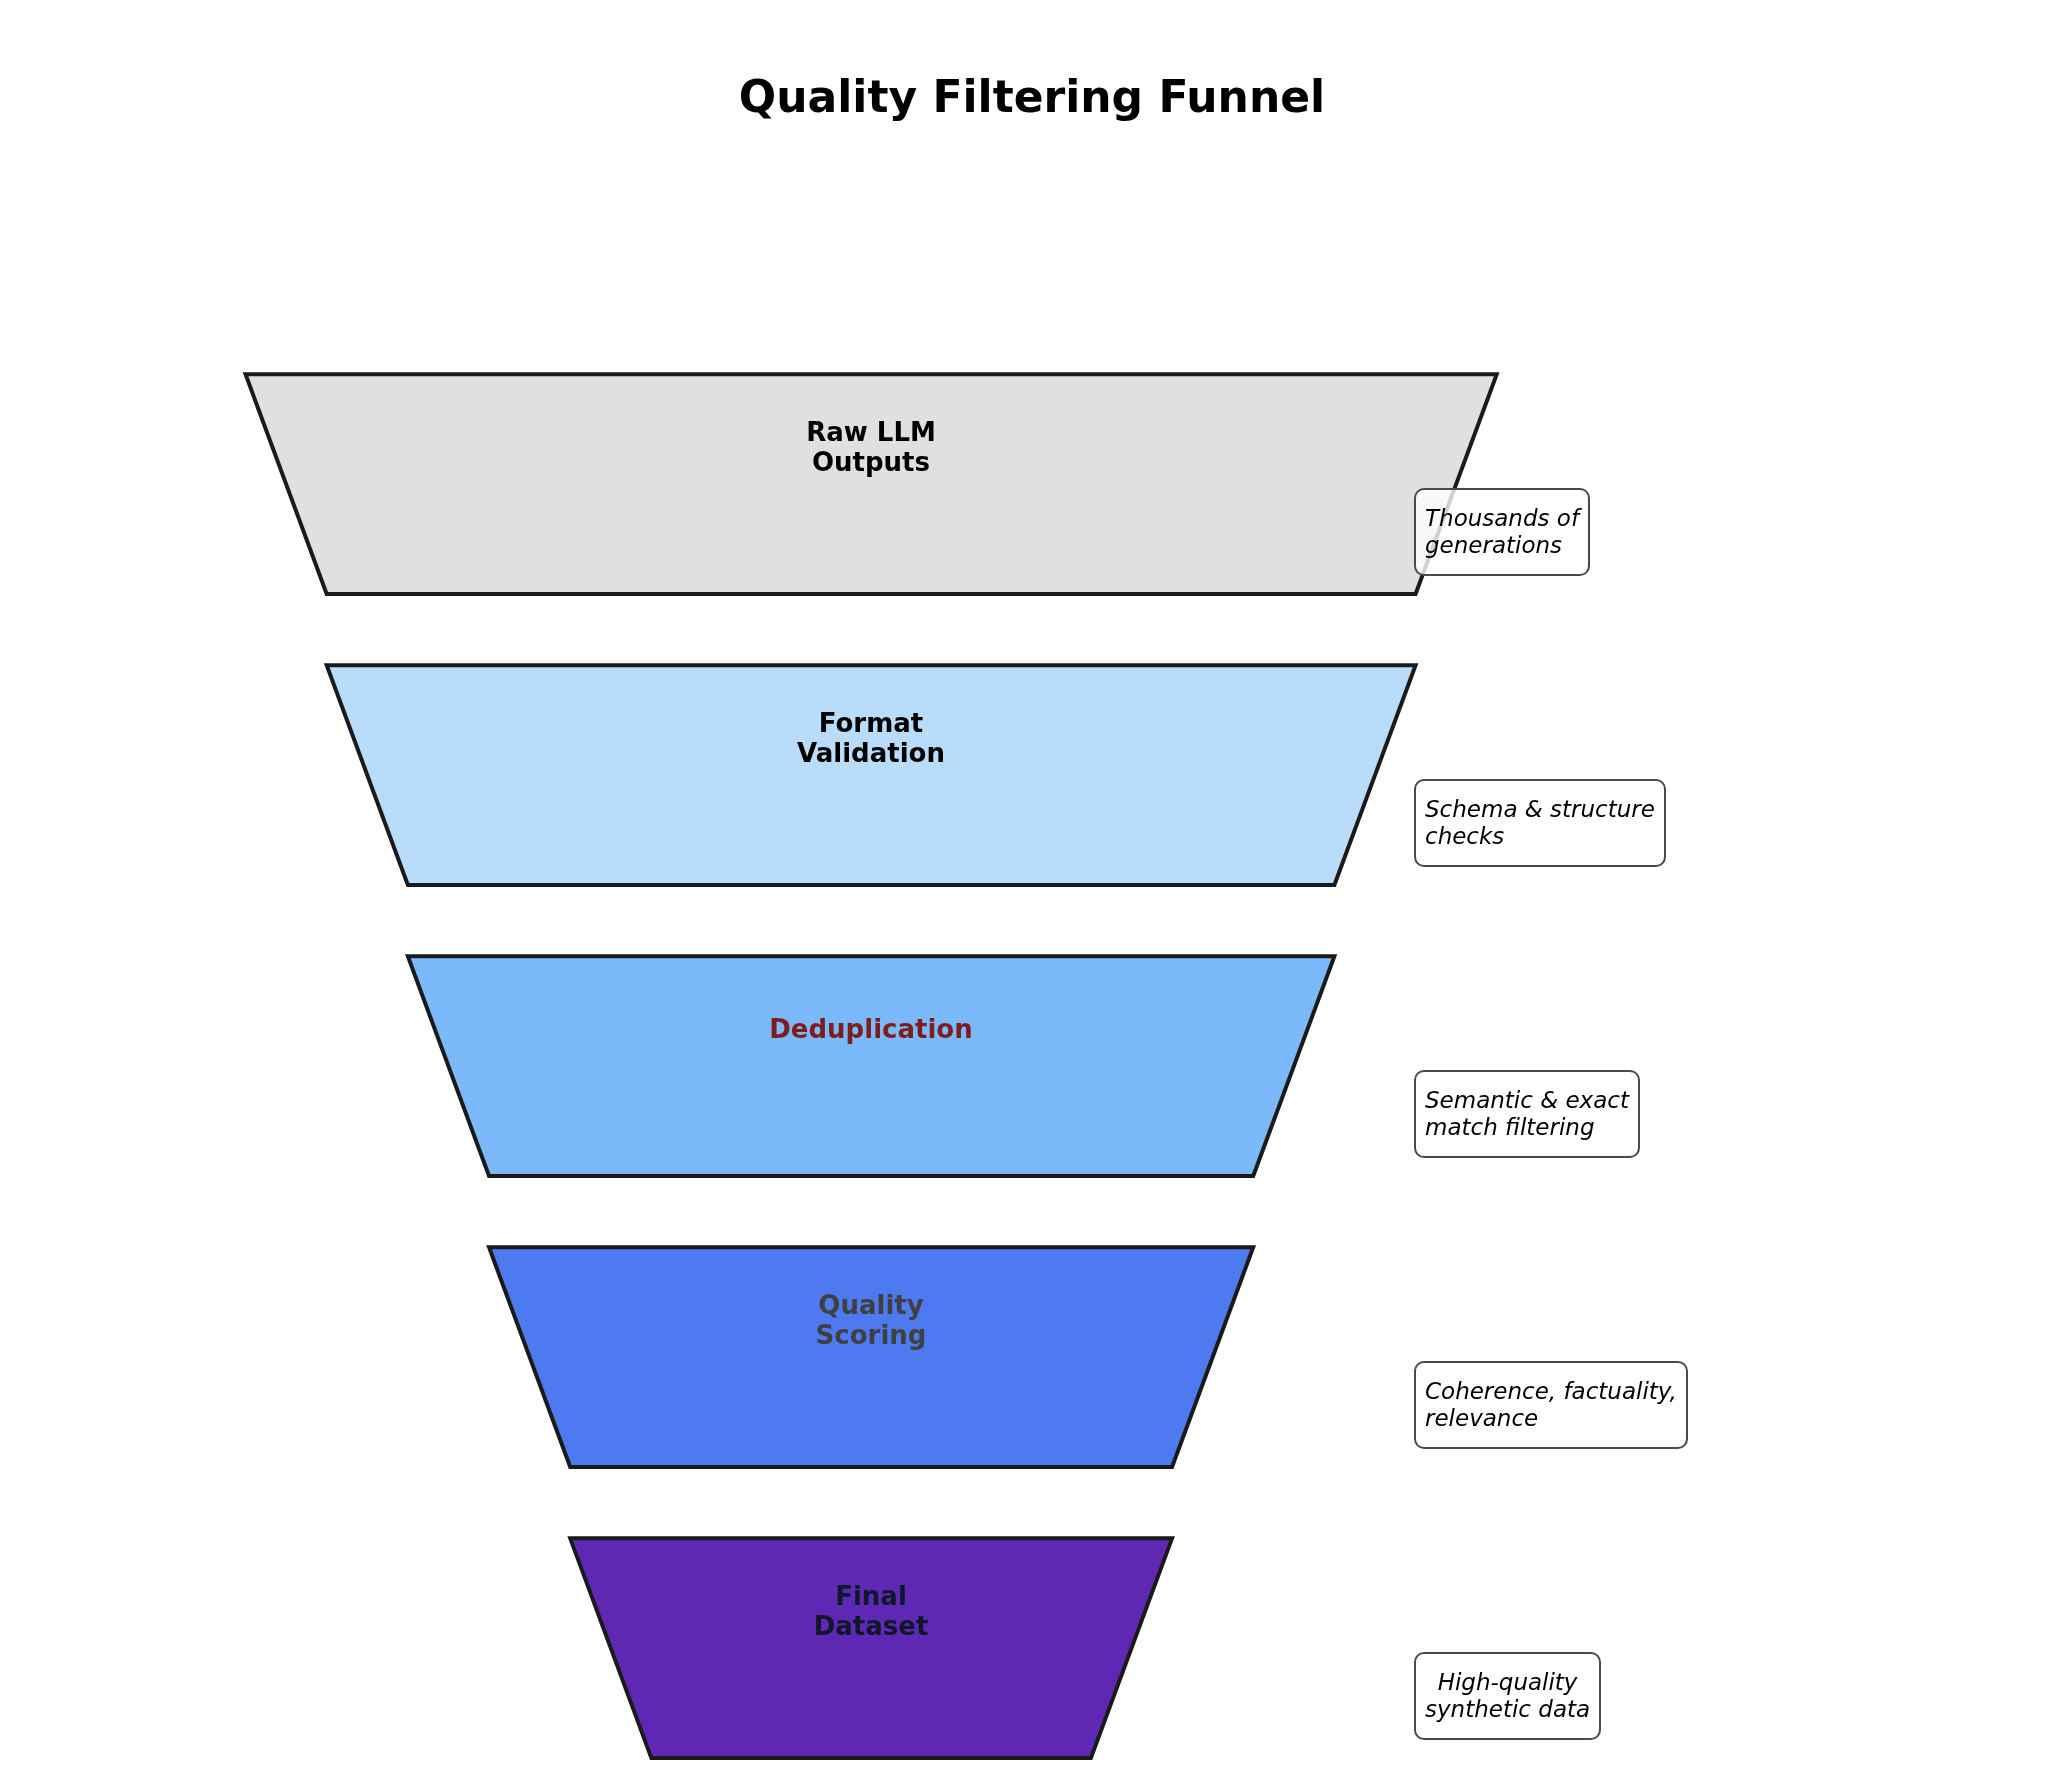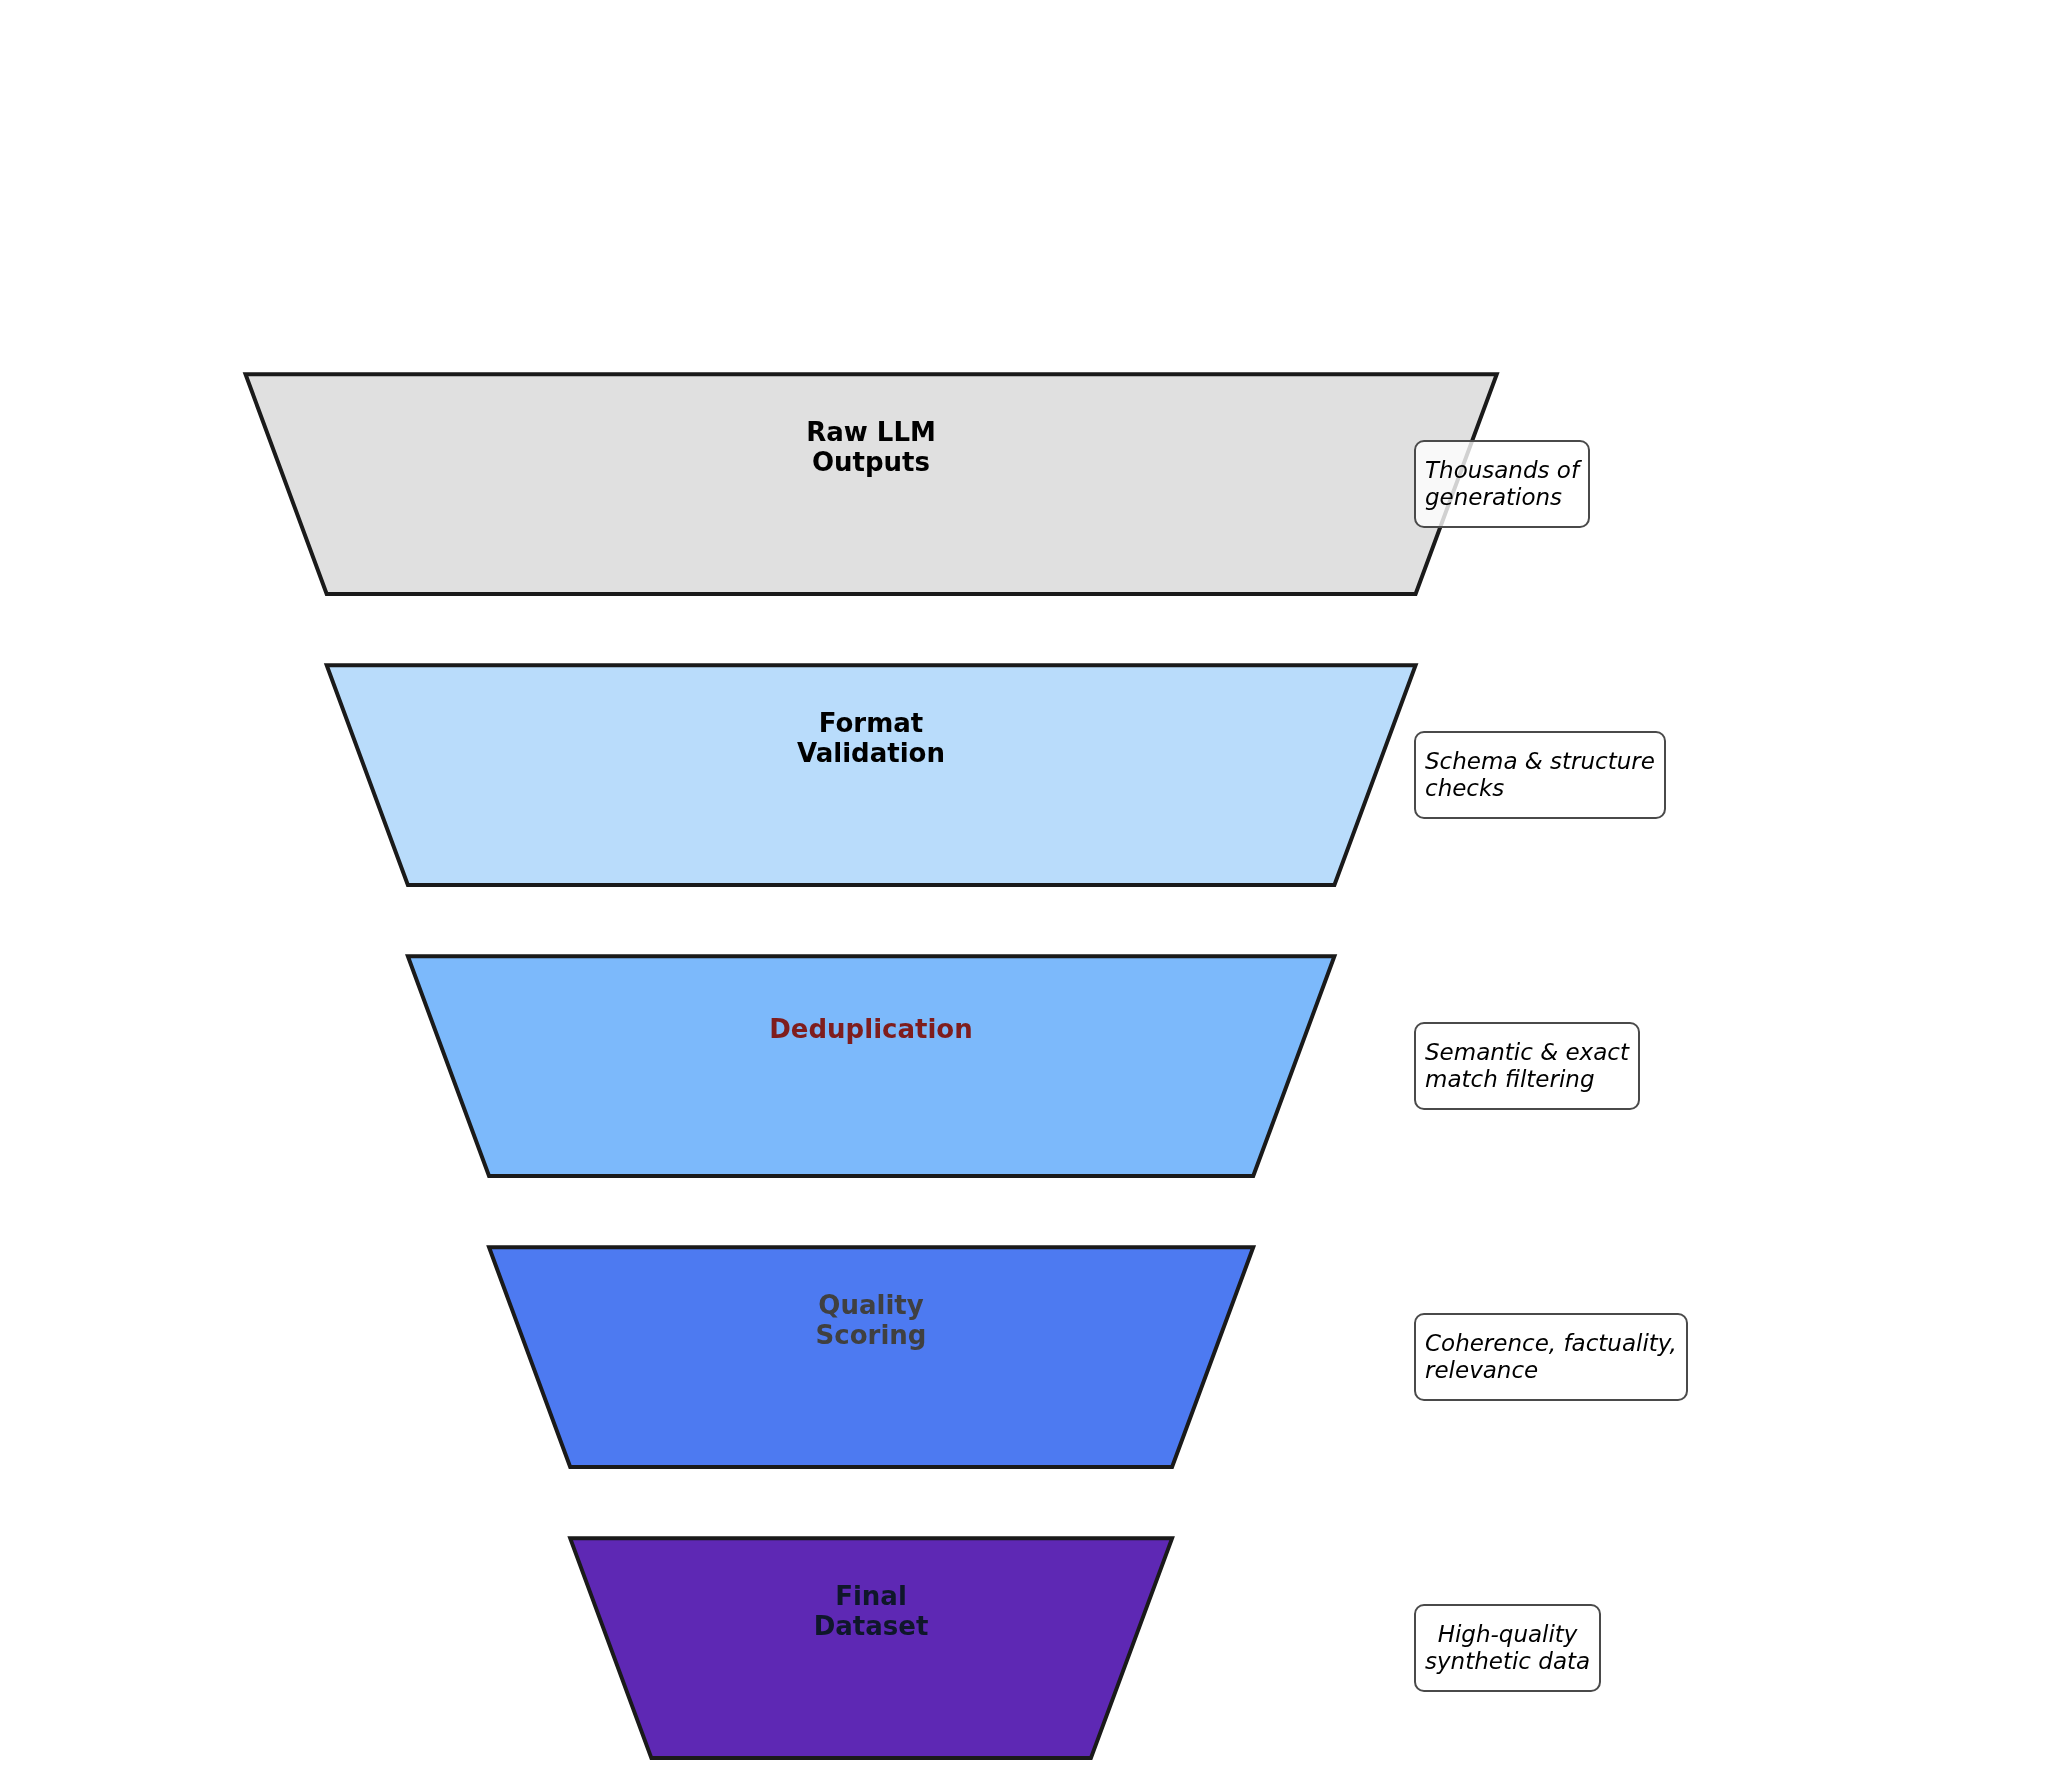--- a/index.html
+++ b/index.html
@@ -45,26 +45,28 @@
     transform: translateY(-50%);
     background: rgba(255, 255, 255, 0.8);
     border: 2px solid #4a4a4a;
     border-radius: 10px;
     padding: 15px 9px;
     font-size: 23px;
     font-style: italic;
     line-height: 27px;
     color: #000000;
     white-space: pre;
+    margin-top: 48px;
   }
 </style>
 </head>
 <body>
 
 <div class="canvas">
+  <div class="chart-title">Quality Filtering Funnel</div>
   <svg class="funnel-svg" width="2064" height="1767" viewBox="0 0 2085 1785">
       <polygon points="248,378 1512,378 1430,600 330,600" fill="#e0e0e0" stroke="#1a1a1a" stroke-width="4"></polygon>
       <polygon points="330,672 1430,672 1348,894 412,894" fill="#b9dcfb" stroke="#1a1a1a" stroke-width="4"></polygon>
       <polygon points="412,966 1348,966 1266,1188 494,1188" fill="#7cb9fb" stroke="#1a1a1a" stroke-width="4"></polygon>
       <polygon points="494,1260 1266,1260 1184,1482 576,1482" fill="#4d7af1" stroke="#1a1a1a" stroke-width="4"></polygon>
       <polygon points="576,1554 1184,1554 1102,1776 658,1776" fill="#5e28b4" stroke="#1a1a1a" stroke-width="4"></polygon>
     </svg>
   <div id="overlays">
       <div class="stage-label" style="left: 871px; top: 447px; color: rgb(0, 0, 0);">Raw LLM
 Outputs</div>

